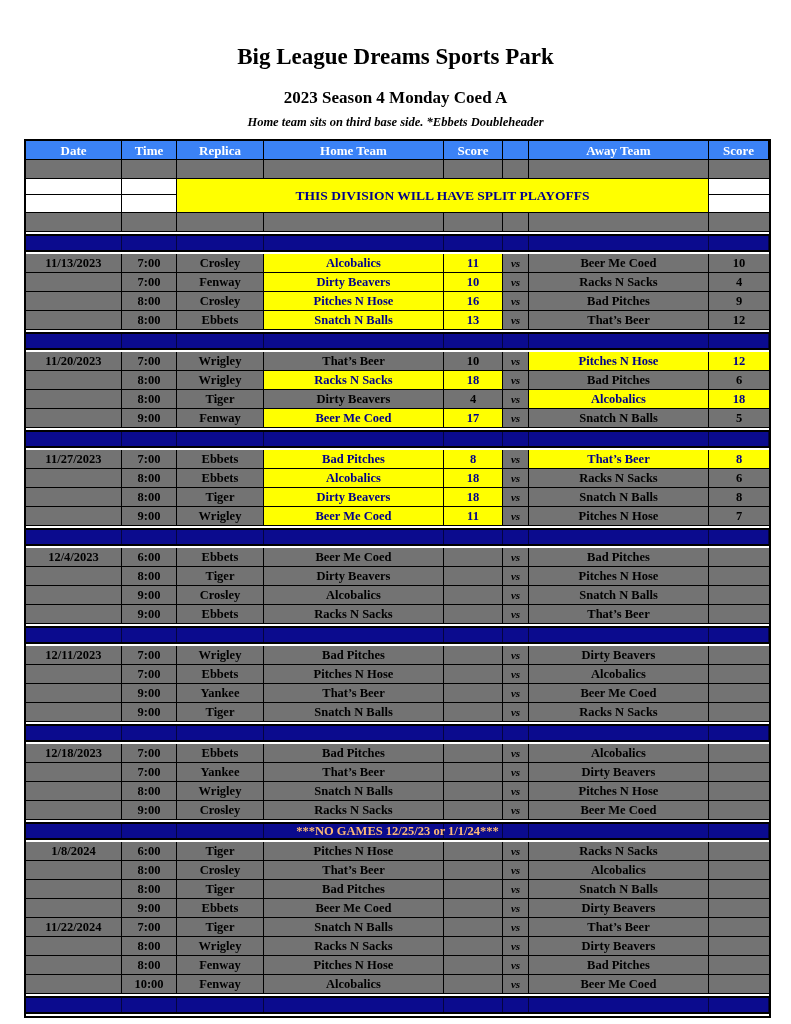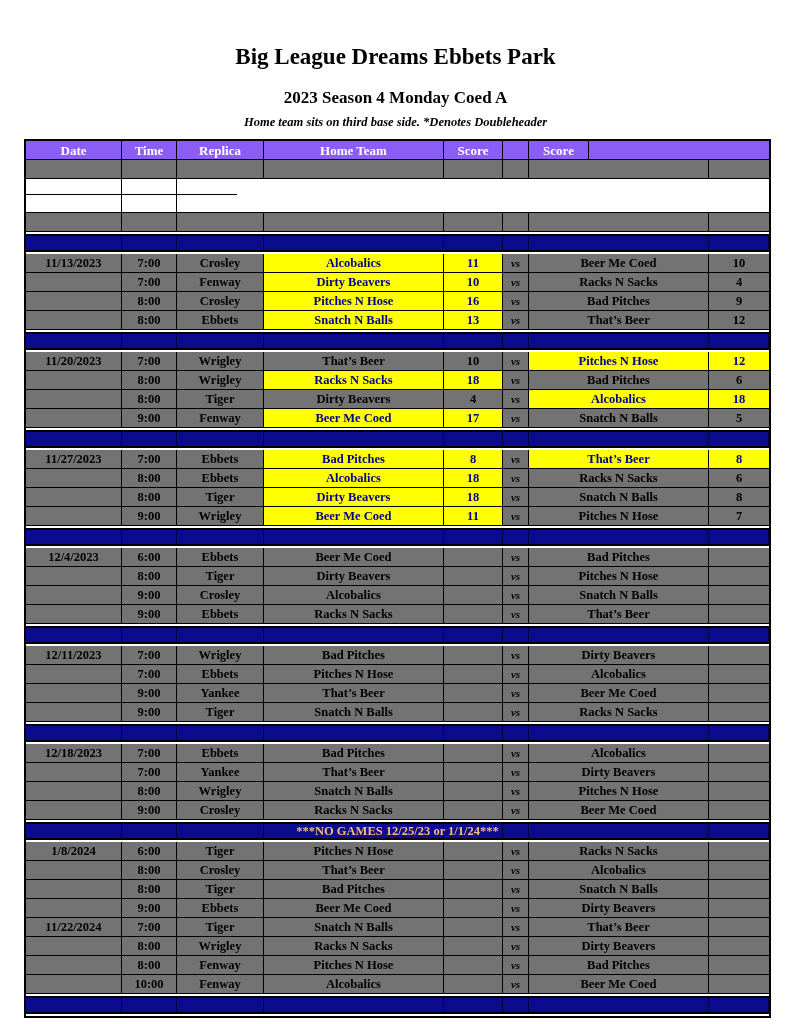--- a/index.html
+++ b/index.html
@@ -7,49 +7,50 @@
   .page{width:791px;height:1024px;position:relative;}
   .title{padding-top:44px;text-align:center;font-size:23px;font-weight:bold;line-height:26px;}
   .subtitle{text-align:center;font-size:17px;font-weight:bold;line-height:20px;margin-top:18px;}
   .note{text-align:center;font-size:12.5px;font-weight:bold;font-style:italic;line-height:15px;margin-top:7px;}
   .tbl{width:743px;margin:9px 0 0 24px;border:2px solid #000;background:#fff;}
   .row{display:flex;height:18px;border-bottom:1px solid #000;background:#737373;}
   .row:last-child{border-bottom:none;}
   .cell{box-sizing:border-box;border-right:1px solid #000;height:100%;display:flex;align-items:center;justify-content:center;font-weight:bold;font-size:12.5px;line-height:1;overflow:hidden;white-space:nowrap;}
   .cell:last-child{border-right:none;}
   .c0{width:96px}.c1{width:55px}.c2{width:87px}.c3{width:180px}.c4{width:59px}.c5{width:26px}.c6{width:180px}.c7{width:60px}
-  .head{background:#8b5cf6;}
+  .head{background:#3b82f6;}
   .head .cell{color:#ffffff;font-size:13px;border-right:1px solid #000;}
   .vs{font-style:italic;font-size:11px;}
   .hl{background:#ffff00;color:#00008b;}
   .sep{position:relative;display:flex;height:14px;background:#0b0b8e;border-top:2px solid #000;border-bottom:2px solid #000;margin:2px 0;}
   .sep .cell{border-right:1px solid rgba(0,0,0,0.55);background:transparent;}
   .sep .sep-text{position:absolute;left:0;top:0;width:100%;height:100%;display:flex;align-items:center;justify-content:center;color:#fdba74;font-weight:bold;font-size:12.5px;}
   .banner-block{display:flex;height:33px;border-bottom:1px solid #000;}
   .stack{display:flex;flex-direction:column;box-sizing:border-box;border-right:1px solid #000;}
   .stack .half{box-sizing:border-box;height:16px;border-bottom:1px solid #000;}
   .stack .half:last-child{height:17px;border-bottom:none;}
   .banner-cell{width:532px;box-sizing:border-box;border-right:1px solid #000;background:#ffff00;display:flex;align-items:center;justify-content:center;color:#00008b;font-weight:bold;font-size:13.5px;}
 </style>
 </head>
 <body>
 
 <div class="page">
-  <div class="title">Big League Dreams Ebbets Park</div>
+  <div class="title">Big League Dreams Sports Park</div>
   <div class="subtitle">2023 Season 4 Monday Coed A</div>
-  <div class="note">Home team sits on third base side.  *Denotes Doubleheader</div>
+  <div class="note">Home team sits on third base side.  *Ebbets Doubleheader</div>
 
   <div class="tbl">
     <div class="row head">
       <div class="cell c0">Date</div>
       <div class="cell c1">Time</div>
       <div class="cell c2">Replica</div>
       <div class="cell c3">Home Team</div>
       <div class="cell c4">Score</div>
       <div class="cell c5"></div>
+      <div class="cell c6">Away Team</div>
       <div class="cell c7">Score</div>
     </div>
     <div id="schedule-body">
         <div class="row">
           <div class="cell c0"></div>
           <div class="cell c1"></div>
           <div class="cell c2"></div>
           <div class="cell c3"></div>
           <div class="cell c4"></div>
           <div class="cell c5"></div>
@@ -58,20 +59,21 @@
         </div>
         <div class="banner-block">
           <div class="stack" style="width: 96px;">
             <div class="half"></div>
             <div class="half"></div>
           </div>
           <div class="stack" style="width: 55px;">
             <div class="half"></div>
             <div class="half"></div>
           </div>
+          <div class="banner-cell">THIS DIVISION WILL HAVE SPLIT PLAYOFFS</div>
           <div class="stack" style="width: 60px; border-right: none;">
             <div class="half"></div>
             <div class="half"></div>
           </div>
         </div>
         <div class="row">
           <div class="cell c0"></div>
           <div class="cell c1"></div>
           <div class="cell c2"></div>
           <div class="cell c3"></div>

